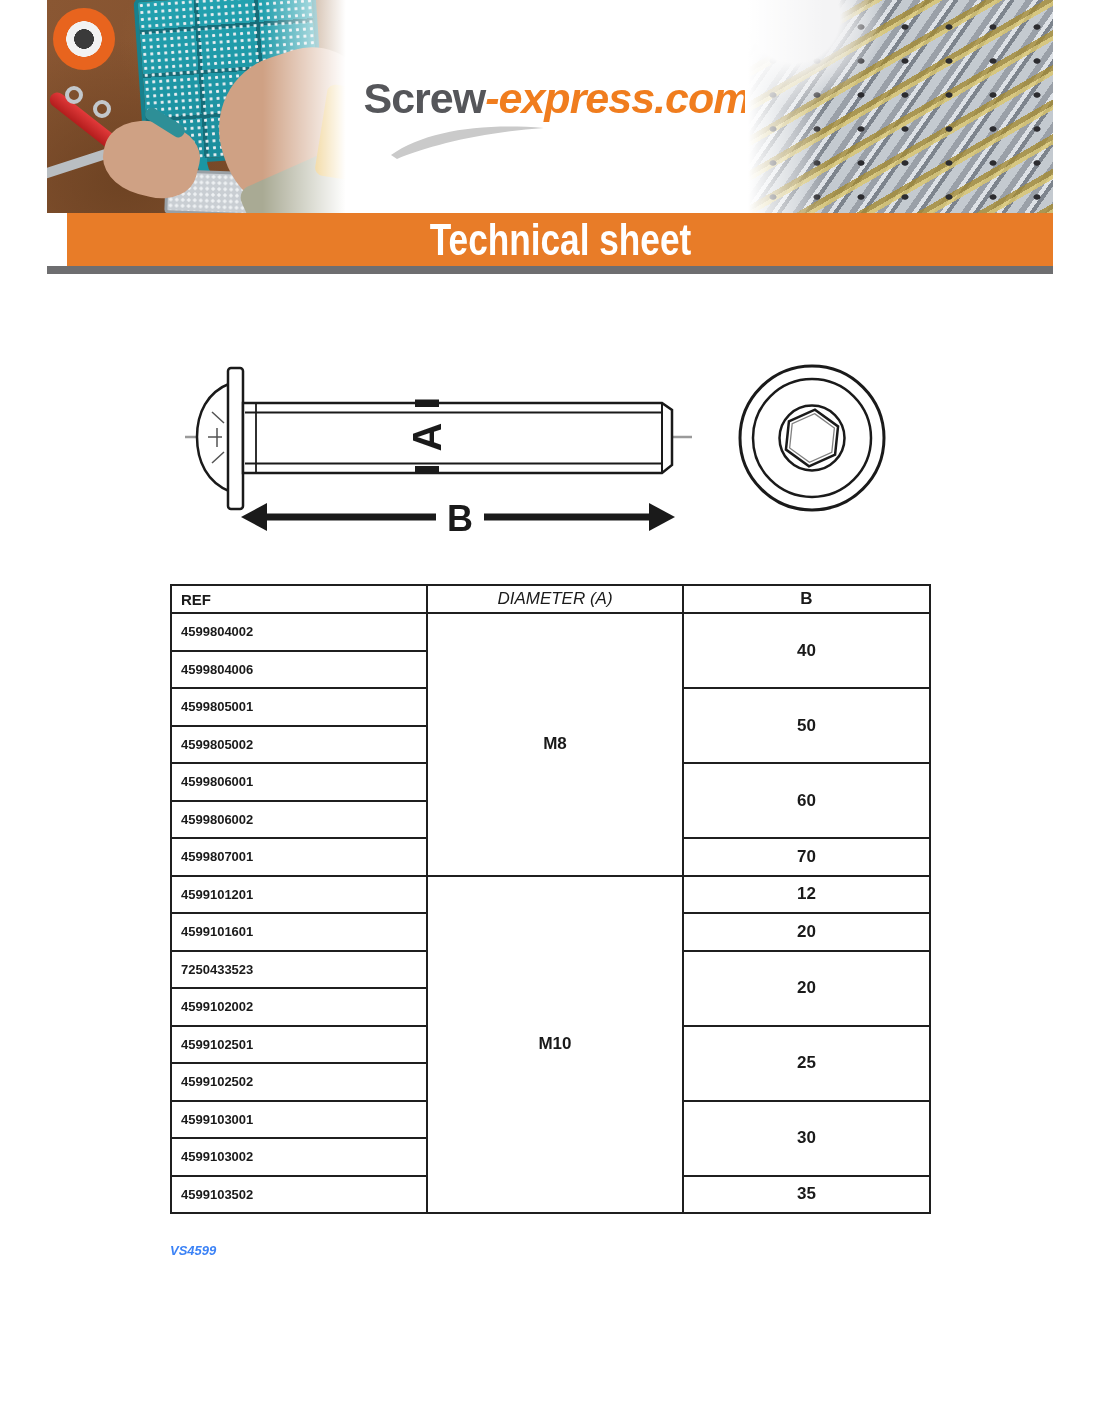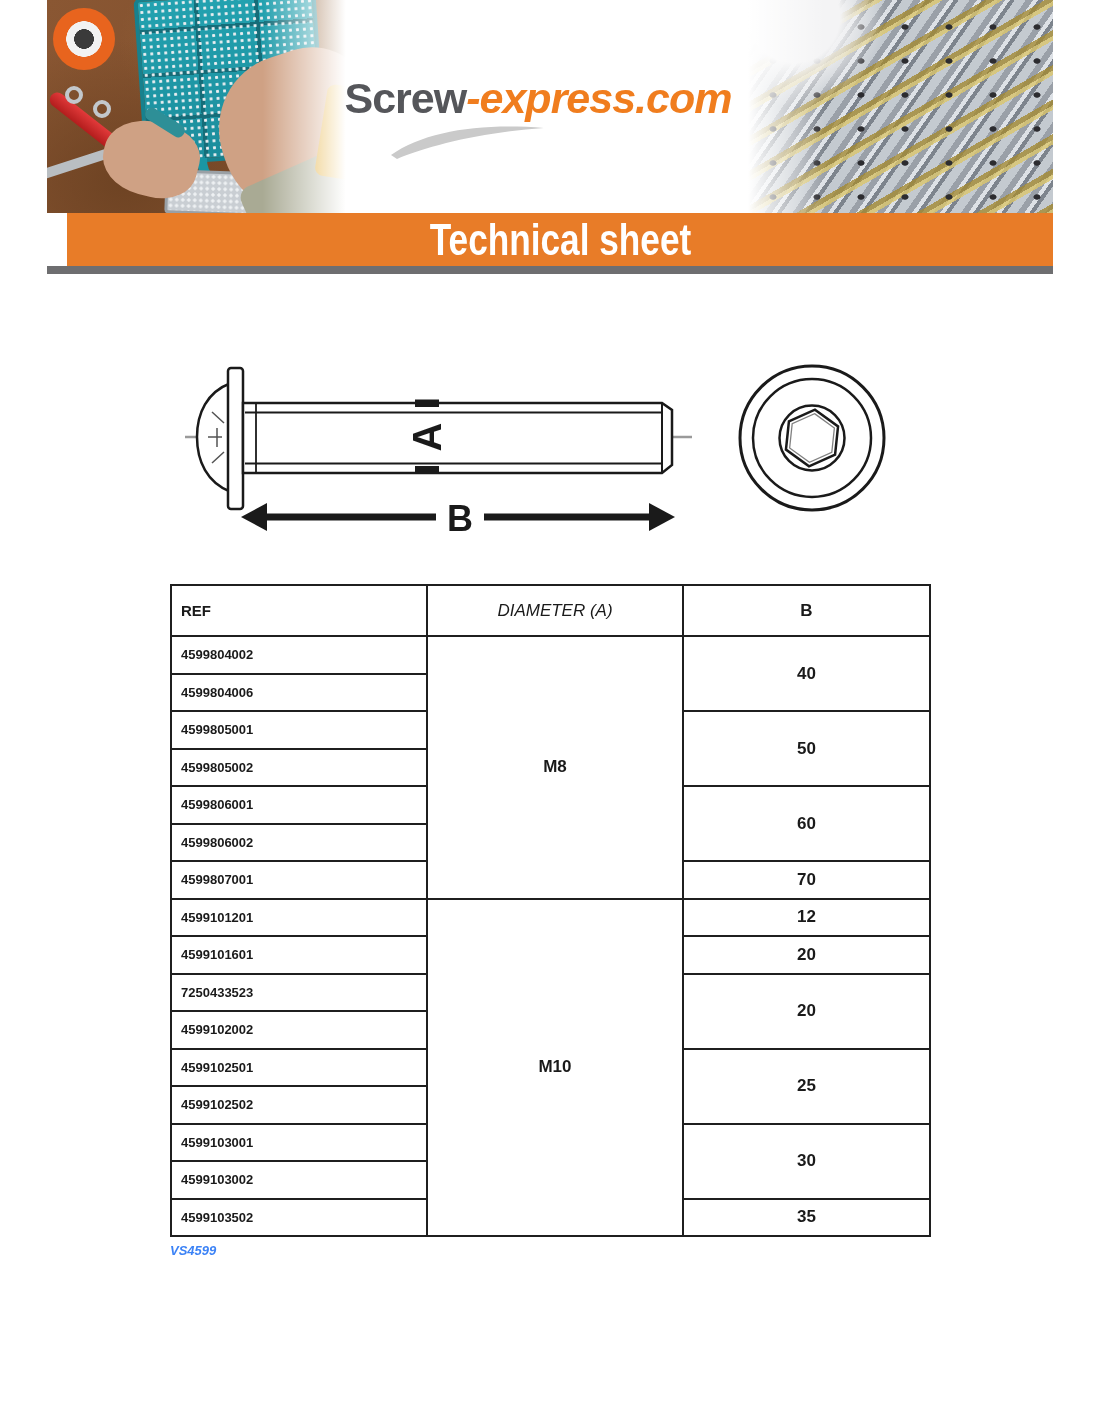--- a/index.html
+++ b/index.html
@@ -48,40 +48,40 @@
       border-radius:8px; transform:rotate(9deg); }
 
   .photo-right { left:745px; width:308px; background:
       radial-gradient(circle at 16% 8%, #f4f4f5 0 14%, rgba(244,244,245,0) 28%),
       radial-gradient(#2c2c30 3px, rgba(0,0,0,0) 4px) 6px 10px/44px 34px,
       repeating-linear-gradient(150deg, rgba(163,138,52,.8) 0 5px, rgba(219,198,109,.8) 5px 9px, rgba(0,0,0,0) 9px 30px),
       repeating-linear-gradient(125deg, #9aa0a8 0 6px, #dde1e6 6px 10px, #7d848d 10px 14px, #c4cad0 14px 23px); }
   .photo-right::after { background:linear-gradient(90deg, #fff 1%, rgba(255,255,255,0) 26%); }
 
   
-  .logo { position:absolute; left:343px; top:74px; width:390px; text-align:center;
+  .logo { position:absolute; left:362px; top:74px; width:390px; text-align:center;
           font-size:43px; font-weight:bold; letter-spacing:-1px; white-space:nowrap; }
   .logo .gray { color:#55565a; }
   .logo .orange { color:#f07d1e; font-style:italic; }
   .swoosh { position:absolute; left:388px; top:121px; width:160px; height:38px; }
 
   
   .banner { position:absolute; left:47px; right:47px; top:213px; height:53px; background:#e87c28;
             display:flex; align-items:center; justify-content:center;margin-left:20px; }
   .banner span { color:#fff; font-weight:bold; font-size:44px; transform:scaleX(.8); }
   .banner-underline { position:absolute; left:47px; right:47px; top:266px; height:8px; background:#6e6e70; }
 
   
   .diagram { position:absolute; left:0; top:330px; width:1100px; height:240px; }
 
   
   table.spec { position:absolute; left:170px; top:584px; width:759px;
                border-collapse:collapse; table-layout:fixed; color:#1a1a1a; }
   table.spec th, table.spec td { border:2px solid #1f1f1f; background:#fff; }
-  table.spec thead tr { height:51px; }
+  table.spec thead tr { height:28px; }
   table.spec tbody tr { height:37.5px; }
   th.h-ref  { text-align:left; padding-left:9px; font-size:15px; font-weight:bold; }
   th.h-dia  { text-align:center; font-size:17px; font-weight:normal;font-style:italic; }
   th.h-b    { text-align:center; font-size:17px; font-weight:bold; }
   td.ref    { text-align:left; padding-left:9px; font-size:13px; font-weight:bold; }
   td.center { text-align:center; font-size:17px; font-weight:bold; }
 
   
   .footnote { position:absolute; left:170px; top:1243px; font-size:13px; font-weight:bold;
               font-style:italic; color:#3b82f6; }

